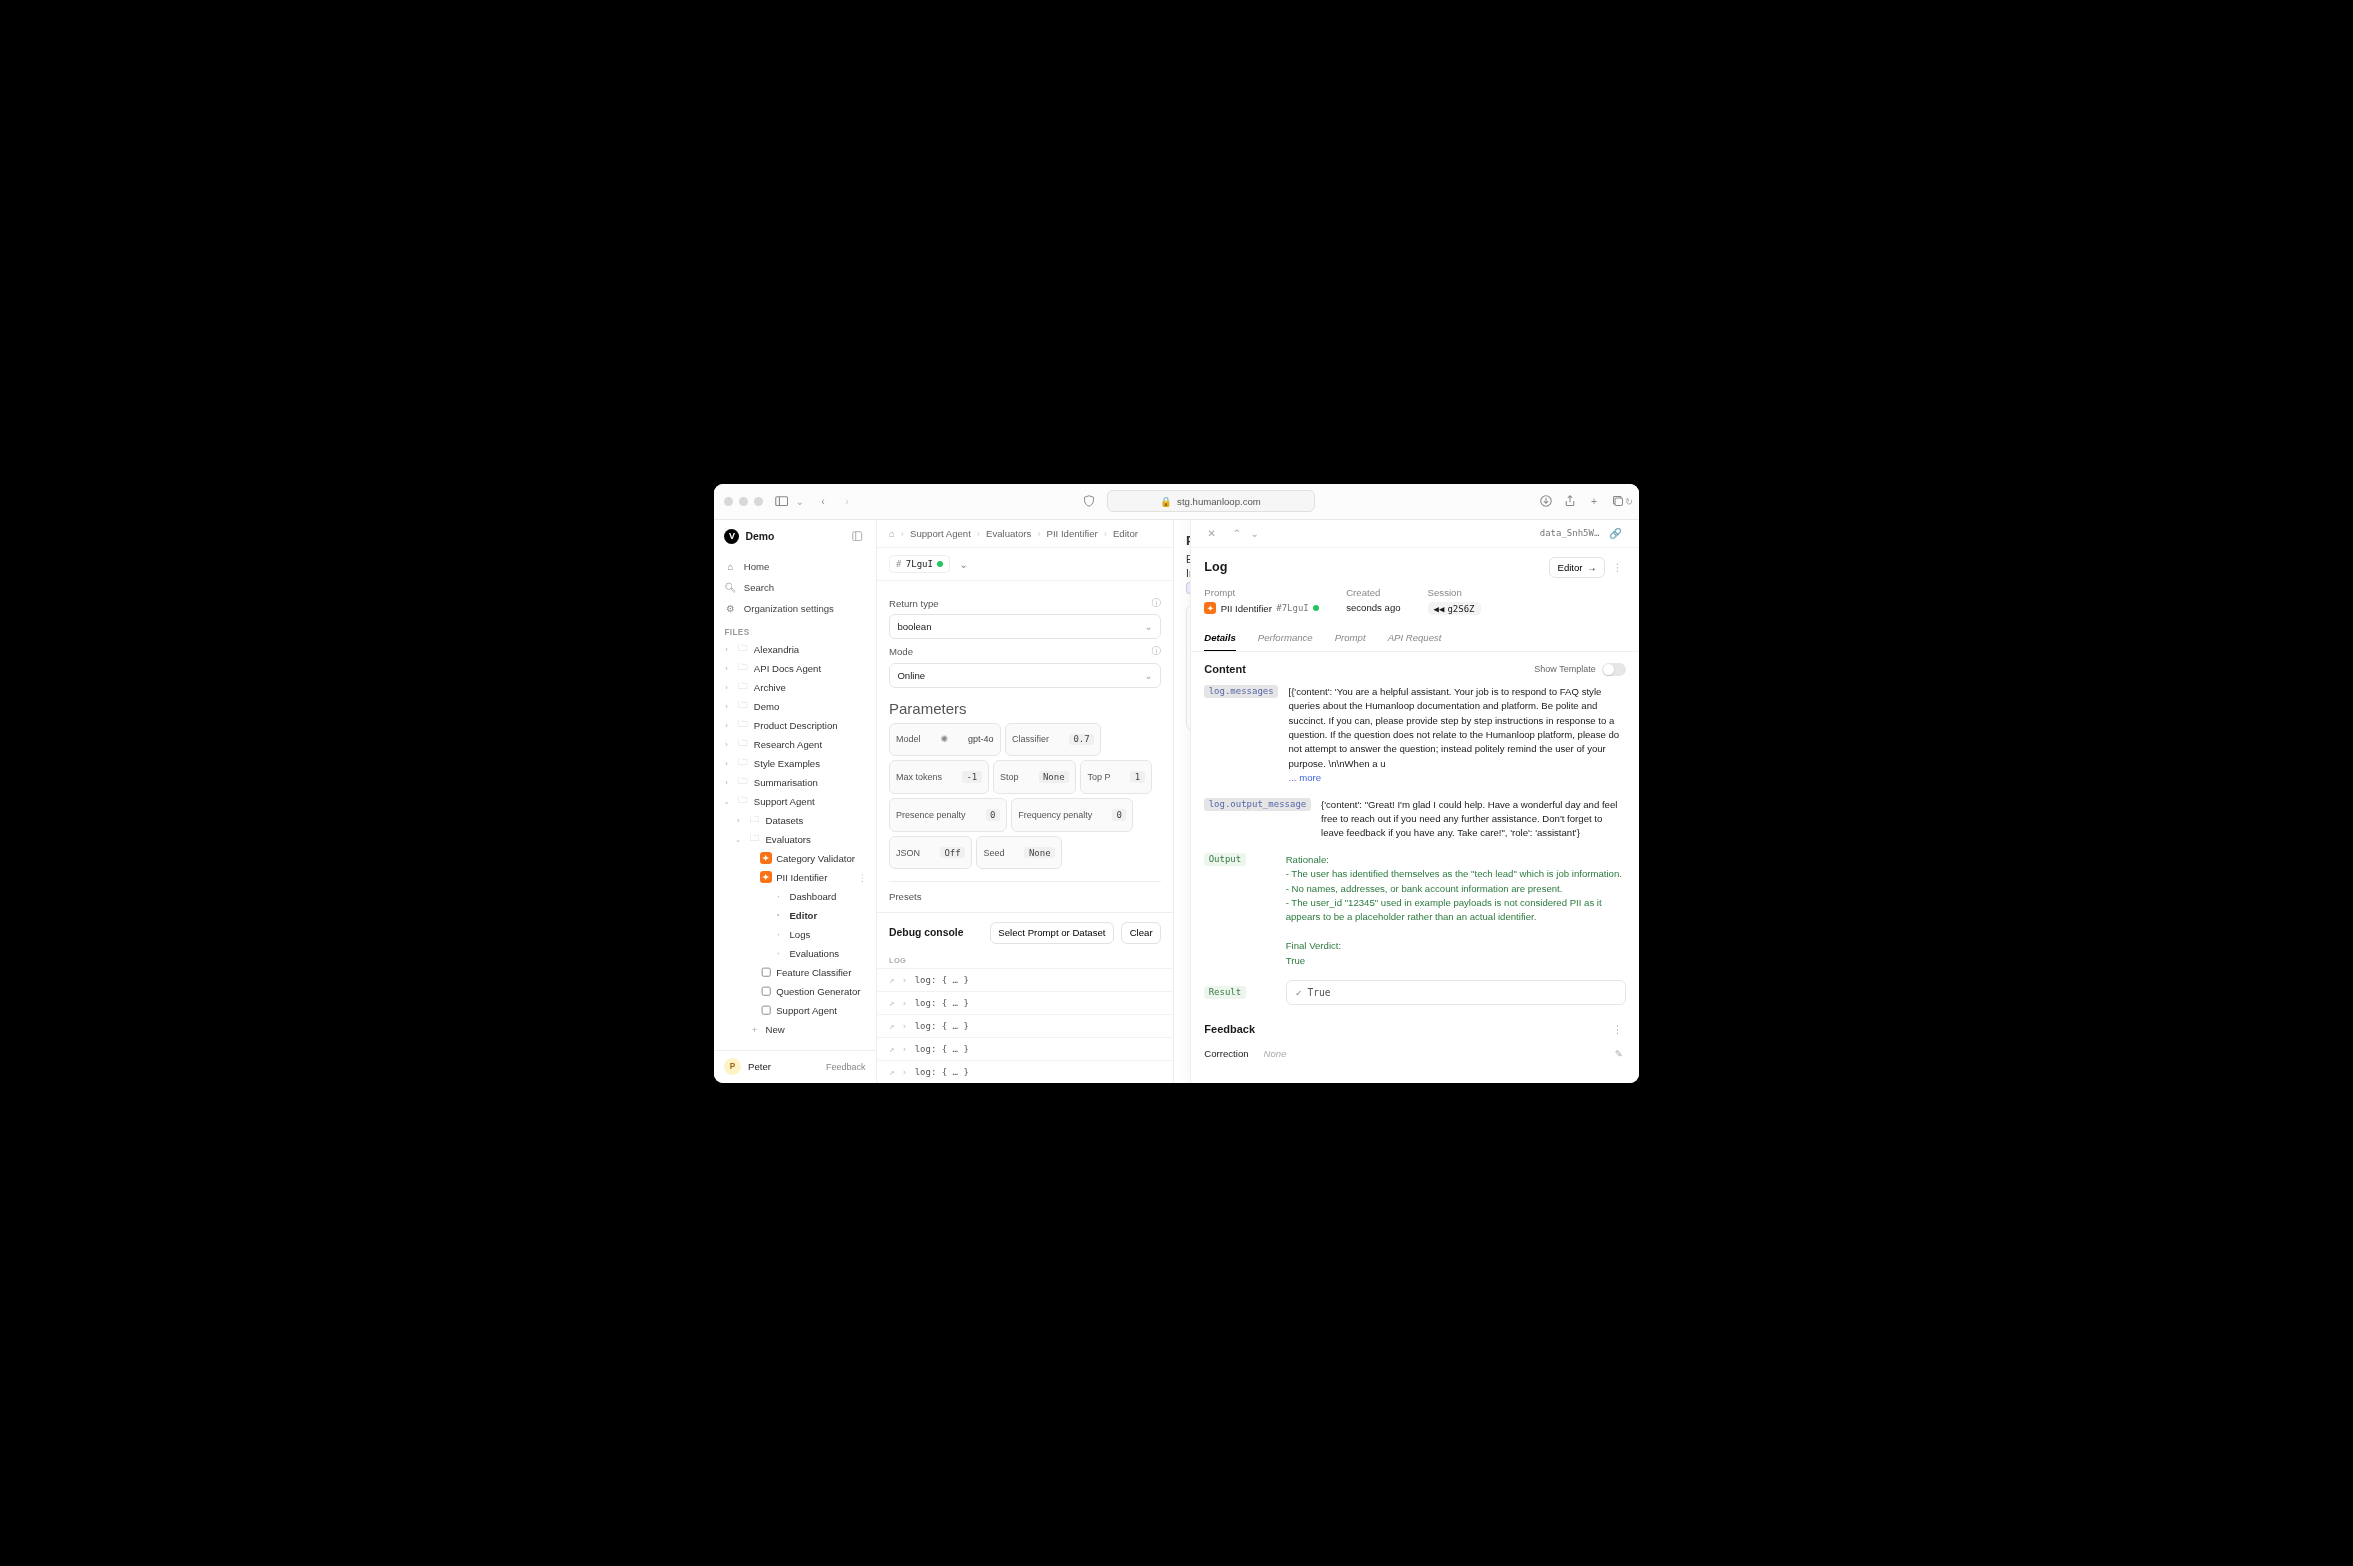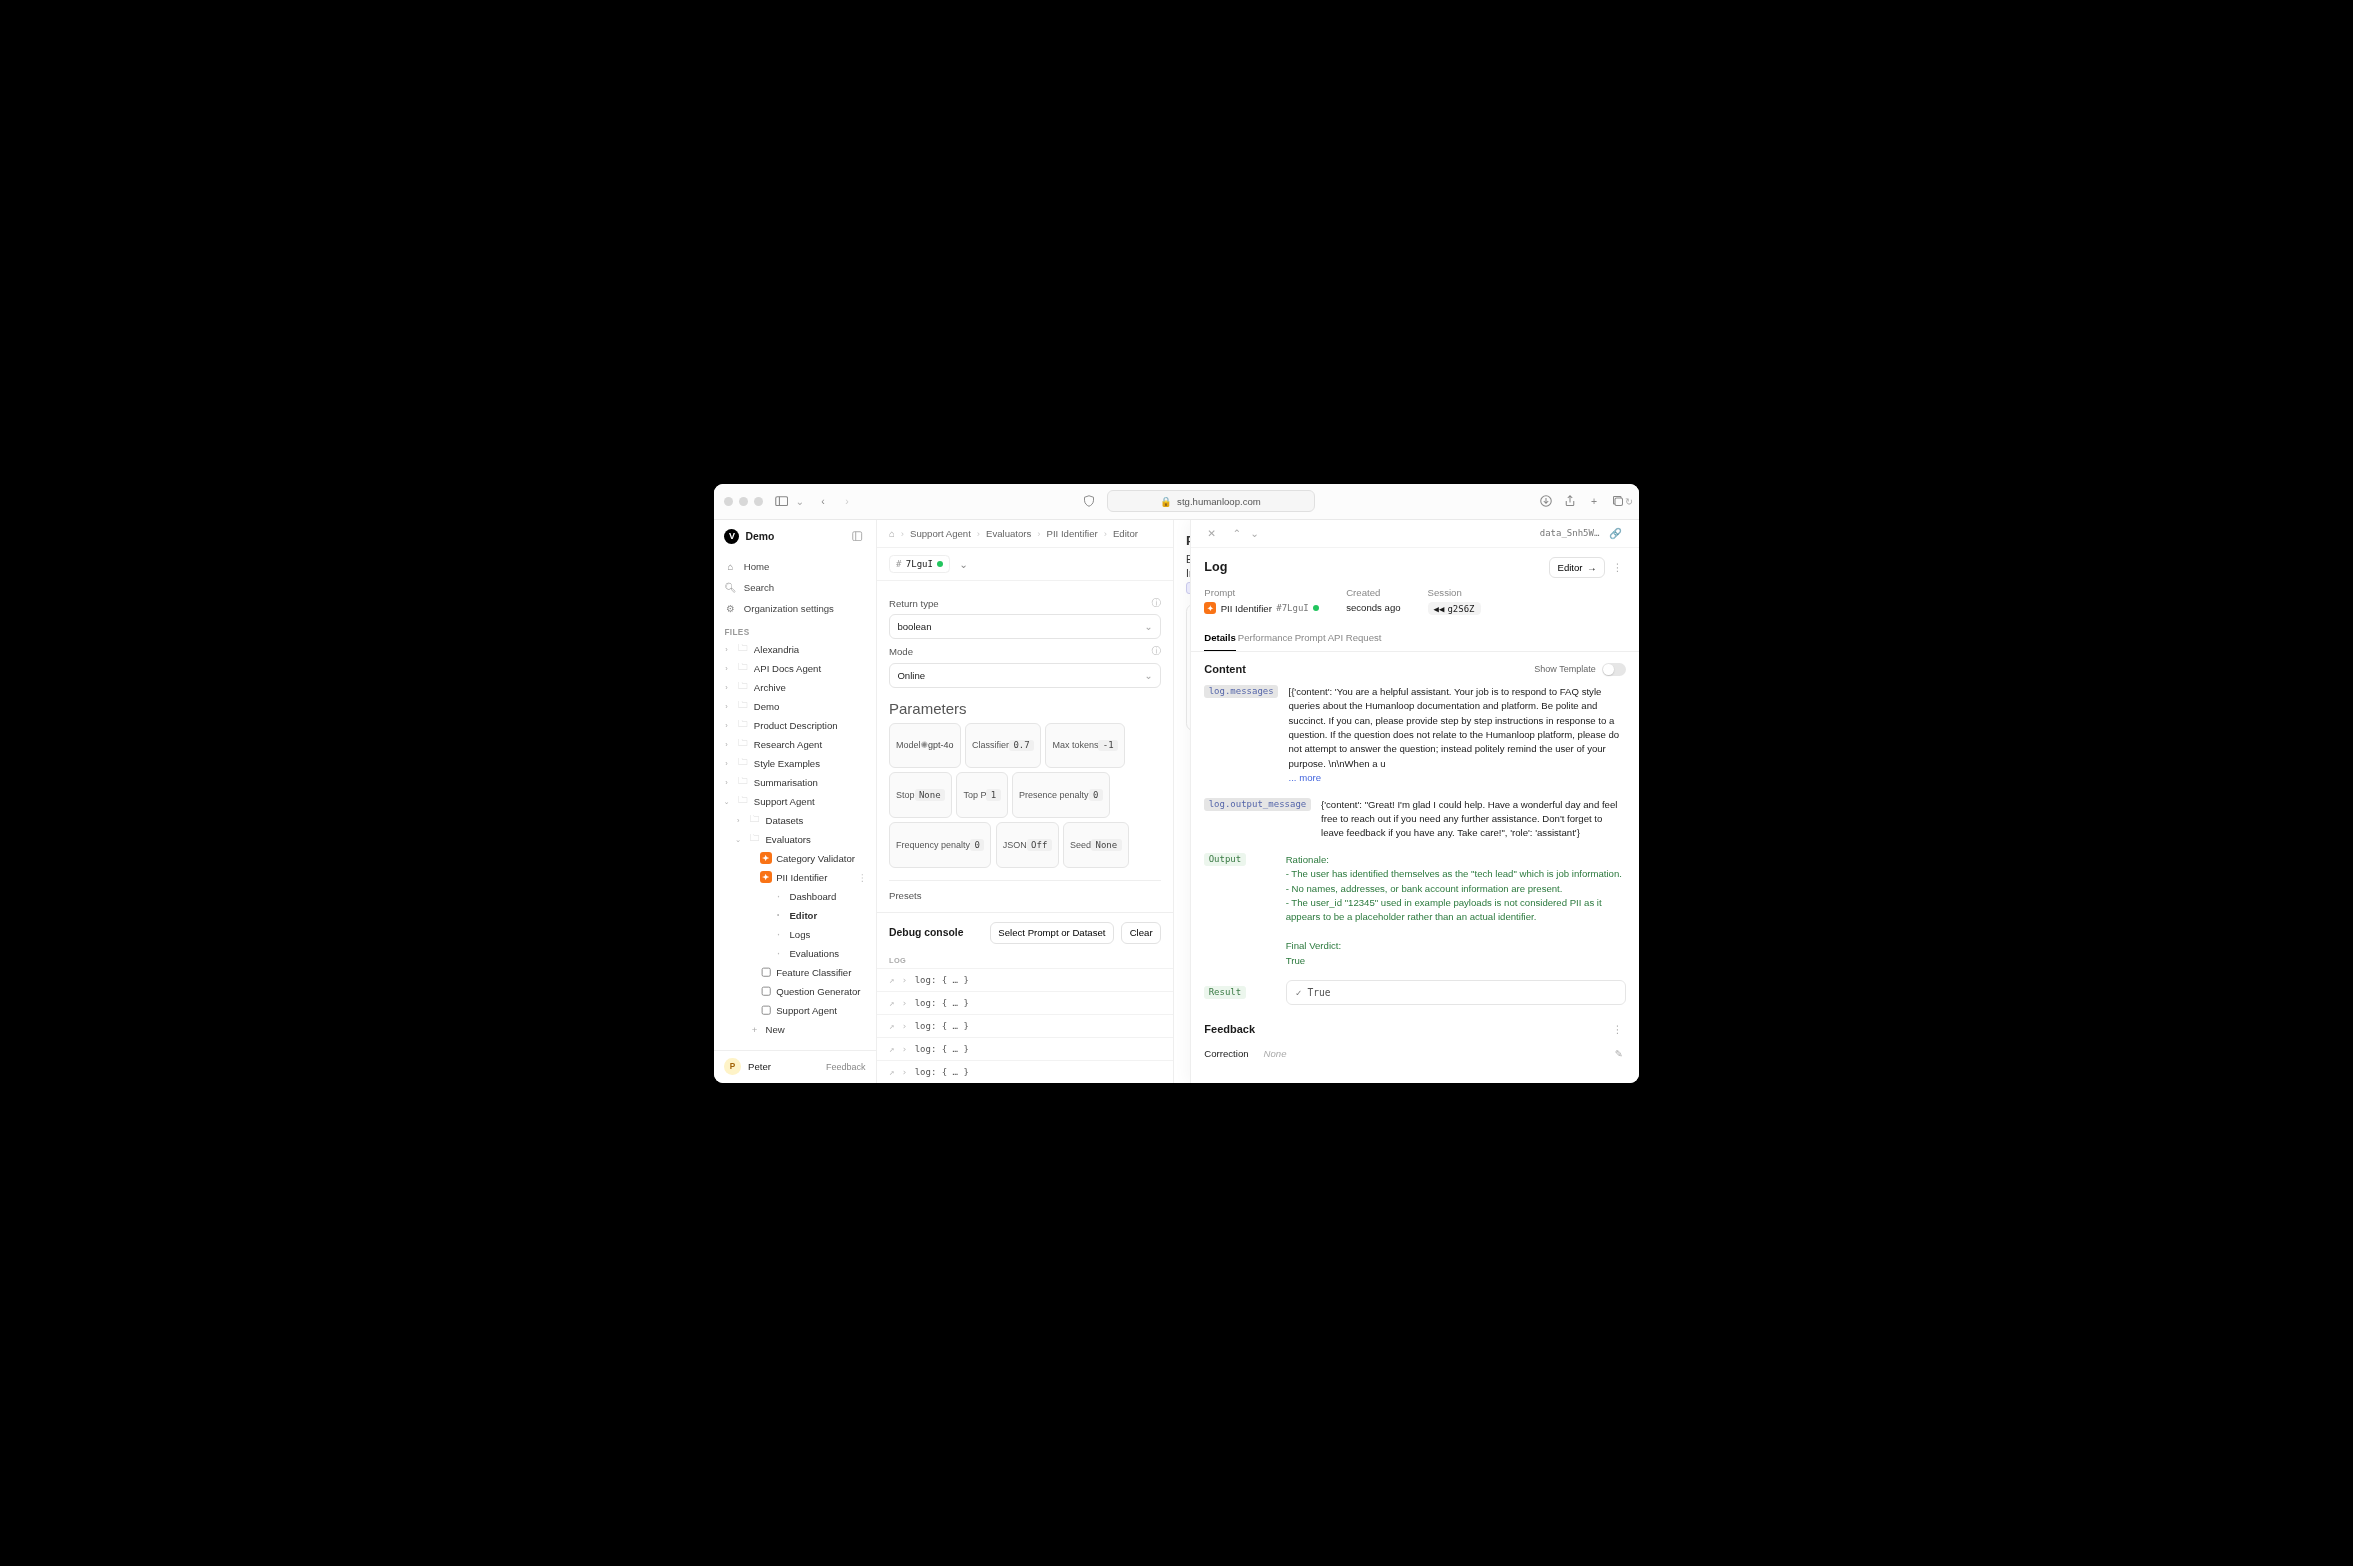--- a/index.html
+++ b/index.html
@@ -56,21 +56,21 @@
 .hashchar { color:#999; }
 .vdot { width:6px;height:6px;border-radius:50%;background:#22c55e; }
 .chev-btn { color:#888; cursor:pointer; padding:3px;}
 .config { padding: 10.4px 12px; overflow:auto; flex:1; }
 .field-label { display:flex; justify-content:space-between; align-items:center; margin: 6px 0 4.4px; font-size:9.6px; color:#555; }
 .info-icon { color:#bbb; }
 .select { width: 100%; border:0.7px solid #e4e4e4; border-radius:6px; padding: 6px 7.4px; display:flex; justify-content:space-between; align-items:center; font-size:9.6px; background:#fff; cursor:pointer;}
 .select .chev { color:#aaa; }
 .params-title { margin-top:12px; font-size:15px; color:#555; margin-bottom:6px; }
 .chips { display:flex; flex-wrap:wrap; gap:4.4px; }
-.chip { border:0.7px solid #e5e5e5; border-radius:6px; padding:16px 6px; display:flex; align-items:center; gap:0; font-size:9px; color:#444; background:#fafafa; }
+.chip { border:0.7px solid #e5e5e5; border-radius:6px; padding:10px 6px; display:flex; align-items:center; gap:20px; font-size:9px; color:#444; background:#fafafa; }
 .chip .k { color:#555; }
 .chip .v { font-family: ui-monospace, Menlo, monospace; background:#f0f0f0; padding:0.7px 4.4px; border-radius:3px; }
 .chip .model-ico { color:#888; }
 .presets-row { border-top:0.7px solid #eee; margin-top:12px; padding-top:9px; font-size:9.6px; color:#555;}
 .debug-bar { border-top:0.7px solid #eee; padding:9px 12px; display:flex; align-items:center; gap:7.4px; }
 .debug-bar .title { font-weight:600; flex:1; }
 .btn { border:0.7px solid #e2e2e2; background:#fff; border-radius:6px; padding:4.4px 7.4px; font-size:9.6px; cursor:pointer; }
 .log-label { padding:3px 12px; font-size:7.4px; color:#aaa; letter-spacing:0.4px; font-weight:600;}
 .log-rows { overflow:auto; }
 .log-row { display:flex; align-items:center; gap:7.4px; padding:6px 12px; border-top:0.7px solid #f2f2f2; font-family: ui-monospace, Menlo, monospace; font-size:9px; color:#555; cursor:pointer;}
@@ -92,21 +92,21 @@
 .lp-top .link-ico { color:#aaa; }
 .lp-header { padding: 9px 13.3px 4.4px; display:flex; align-items:center; }
 .lp-header h2 { font-size:12.6px; flex:1; }
 .lp-header .editor-btn { display:flex; align-items:center; gap:4.4px; }
 .lp-meta { padding: 4.4px 13.3px 10.4px; display:flex; gap:27px; font-size:9.6px; }
 .lp-meta .col .lbl { color:#888; margin-bottom:4.4px; }
 .lp-meta .val { display:flex; align-items:center; gap:4.4px; }
 .pill-orange { width:12px;height:12px;border-radius:3px;background:#f97316;color:#fff;font-size:7.4px;font-weight:700;display:flex;align-items:center;justify-content:center;}
 .mono { font-family: ui-monospace, Menlo, monospace; font-size:9px; color:#777;}
 .sess-pill { background:#f3f3f3; padding:1.5px 6px; border-radius:4.4px; display:flex; align-items:center; gap:3px; font-family: ui-monospace, Menlo, monospace; font-size:9px;}
-.tabs { display:flex; gap:2px; padding:0 13.3px; border-bottom:0.7px solid #eee; font-size:9.6px; color:#888;}
+.tabs { display:flex; gap:22px; padding:0 13.3px; border-bottom:0.7px solid #eee; font-size:9.6px; color:#888;font-style:italic;}
 .tab { padding:6px 0 7.4px; cursor:pointer; }
 .tab.active { color:#000; font-weight:600; border-bottom:1.5px solid #000; }
 .lp-body { flex:1; overflow:auto; padding: 10.4px 13.3px 22px; }
 .content-head { display:flex; align-items:center; justify-content:space-between; margin-bottom:9px;}
 .content-head h3 { font-size:11px; }
 .toggle { display:flex; align-items:center; gap:6px; font-size:9px; color:#666;}
 .switch { width:24px;height:13.3px;border-radius:7.4px;background:#e6e6e6;position:relative;cursor:pointer;}
 .switch::after { content:""; position:absolute; width:10.4px;height:10.4px;border-radius:50%;background:#fff;left:1.5px;top:1.5px; box-shadow:0 0.7px 1.5px rgba(0,0,0,.2);}
 .kv-row { display:flex; gap:10.4px; margin-bottom:12px; align-items:flex-start; }
 .kv-row .key { min-width:71px; font-size:9px;}

